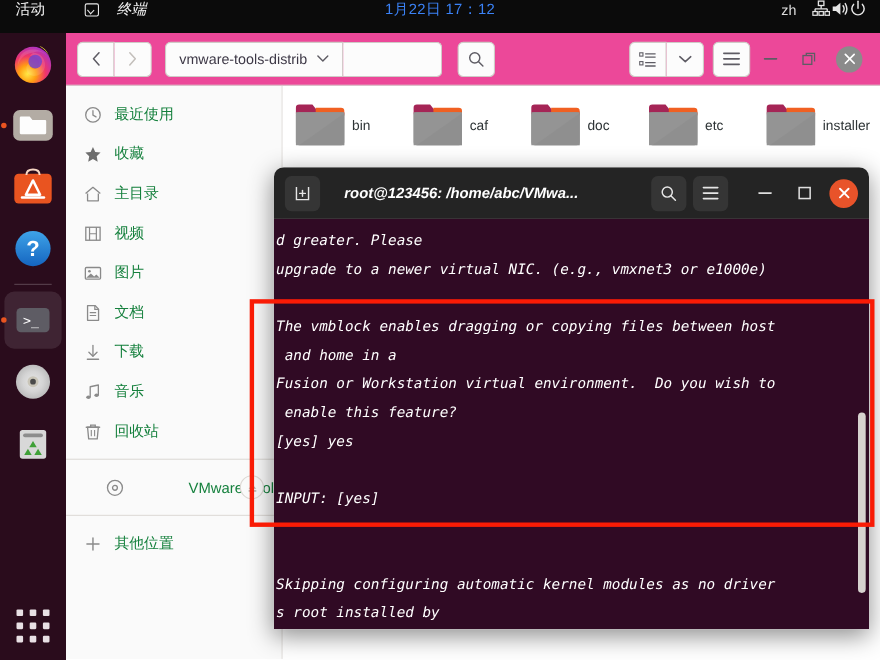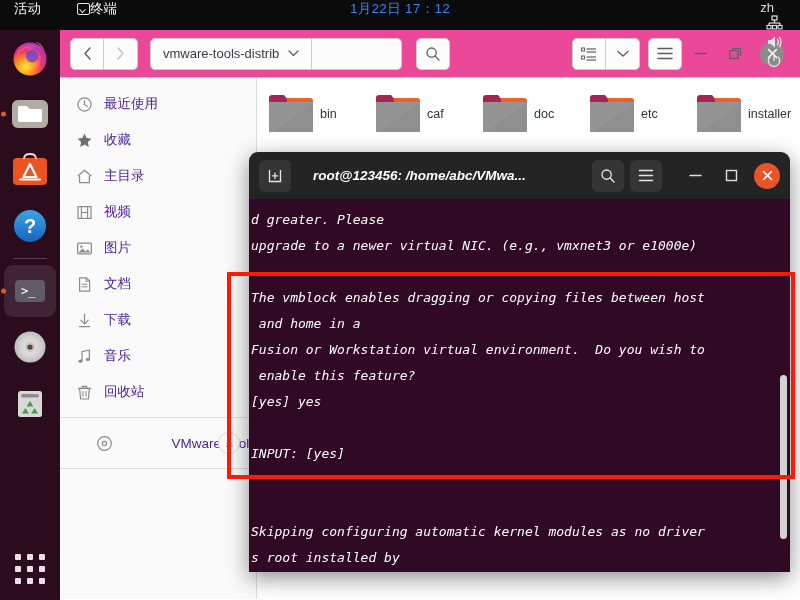--- a/index.html
+++ b/index.html
@@ -21,40 +21,40 @@
     position: absolute; top: 0; left: 0;
     width: 800px; height: 30px;
     background: #0b0b0b;
     display: flex; align-items: flex-start;
     color: #ffffff;
     font-size: 13px;
     z-index: 60;
   }
   #activities { margin-left: 14px; font-size: 13.5px; color: #f2f2f2; }
   #app-indicator {
-    margin-left: 36px; display: flex; align-items: center; gap: 0;
-    color: #f2f2f2; font-size: 13.5px;
+    margin-left: 36px; display: flex; align-items: center; gap: 16px;
+    color: #f2f2f2; font-size: 13.5px; font-style: italic;
   }
   .term-glyph {
     width: 13px; height: 12px; border: 1.4px solid #e8e8e8;
     border-radius: 2px; position: relative; display: inline-block;
   }
   .term-glyph::before {
     content: ""; position: absolute; left: 2px; top: 3px;
     width: 4px; height: 4px;
     border-left: 1.3px solid #e8e8e8; border-bottom: 1.3px solid #e8e8e8;
     transform: rotate(-45deg) skew(-5deg);
   }
   #clock {
     position: absolute; left: 50%; transform: translateX(-50%);
     font-size: 13.5px; color: #3b82f6; letter-spacing: .3px;
     white-space: nowrap;
   }
   #tray {
-    position: absolute; right: 12px; display: flex; align-items: center;  flex-direction: column;
+    position: absolute; right: 12px; display: flex; align-items: center; 
   }
   #im-label { font-size: 13px; color: #dddddd; margin-right: 14px; }
   .tray-ico { display: block; }
 
   
   #dock {
     position: absolute; left: 0; top: 30px;
     width: 60px; height: 570px;
     background: #2a0c1c;
     z-index: 40;
@@ -144,21 +144,21 @@
 
   #fm-body { display: flex; height: 521px; }
   #sidebar {
     width: 199px; background: #fafafa;
     border-right: 1px solid #dedbd8;
     padding-top: 8px;
     font-size: 13.5px; color: #2e3436;
   }
   .side-item {
     height: 36px; display: flex; align-items: center;
-    padding-left: 16px; gap: 11px; color: #4c1d95;
+    padding-left: 16px; gap: 11px; color: #15803d;
   }
   .side-ico { width: 17px; height: 17px; color: #77767b; flex: 0 0 17px; }
   .side-sep { height: 1px; background: #dedbd8; margin: 7px 0; }
   .side-item.mount { justify-content: space-between; position: relative; margin-left: 20px; }
   .eject {
     position: absolute; right: 16px;
     width: 22px; height: 22px; border-radius: 50%;
     border: 1px solid #dcd8d4; background: #fafafa;
     display: flex; align-items: center; justify-content: center;
     color: #9a9996;
@@ -446,20 +446,29 @@
           <span class="eject">
             <svg width="11" height="11" viewBox="0 0 11 11">
                 <path d="M5.5 2.4 L9 6.4 L2 6.4 Z" fill="#b5b3b0"></path>
                 <rect x="2" y="7.6" width="7" height="1.4" fill="#b5b3b0"></rect>
               </svg>
           </span>
         </div>
 
         <div class="side-sep"></div>
 
+        <div class="side-item">
+          <span class="side-ico">
+            <svg width="17" height="17" viewBox="0 0 17 17">
+                <line x1="8.5" y1="3" x2="8.5" y2="14" stroke="#8a8a8a" stroke-width="1.3" stroke-linecap="round"></line>
+                <line x1="3" y1="8.5" x2="14" y2="8.5" stroke="#8a8a8a" stroke-width="1.3" stroke-linecap="round"></line>
+              </svg>
+          </span>
+          <span>其他位置</span>
+        </div>
       </div>
 
       <div id="fm-content">
         <div id="folder-row">
 
           <div class="folder-cell">
             <span class="folder-ico">
               <svg width="52" height="44" viewBox="0 0 52 44">
                 <path d="M4 6 Q4 3 7 3 L19 3 L23 8 L45 8 Q48 8 48 11 L48 12 L4 12 Z" fill="#a52556"></path>
                 <path d="M22 6 L45 6 Q48 6 48 9 L48 13 L22 13 Z" fill="#f06022"></path>

